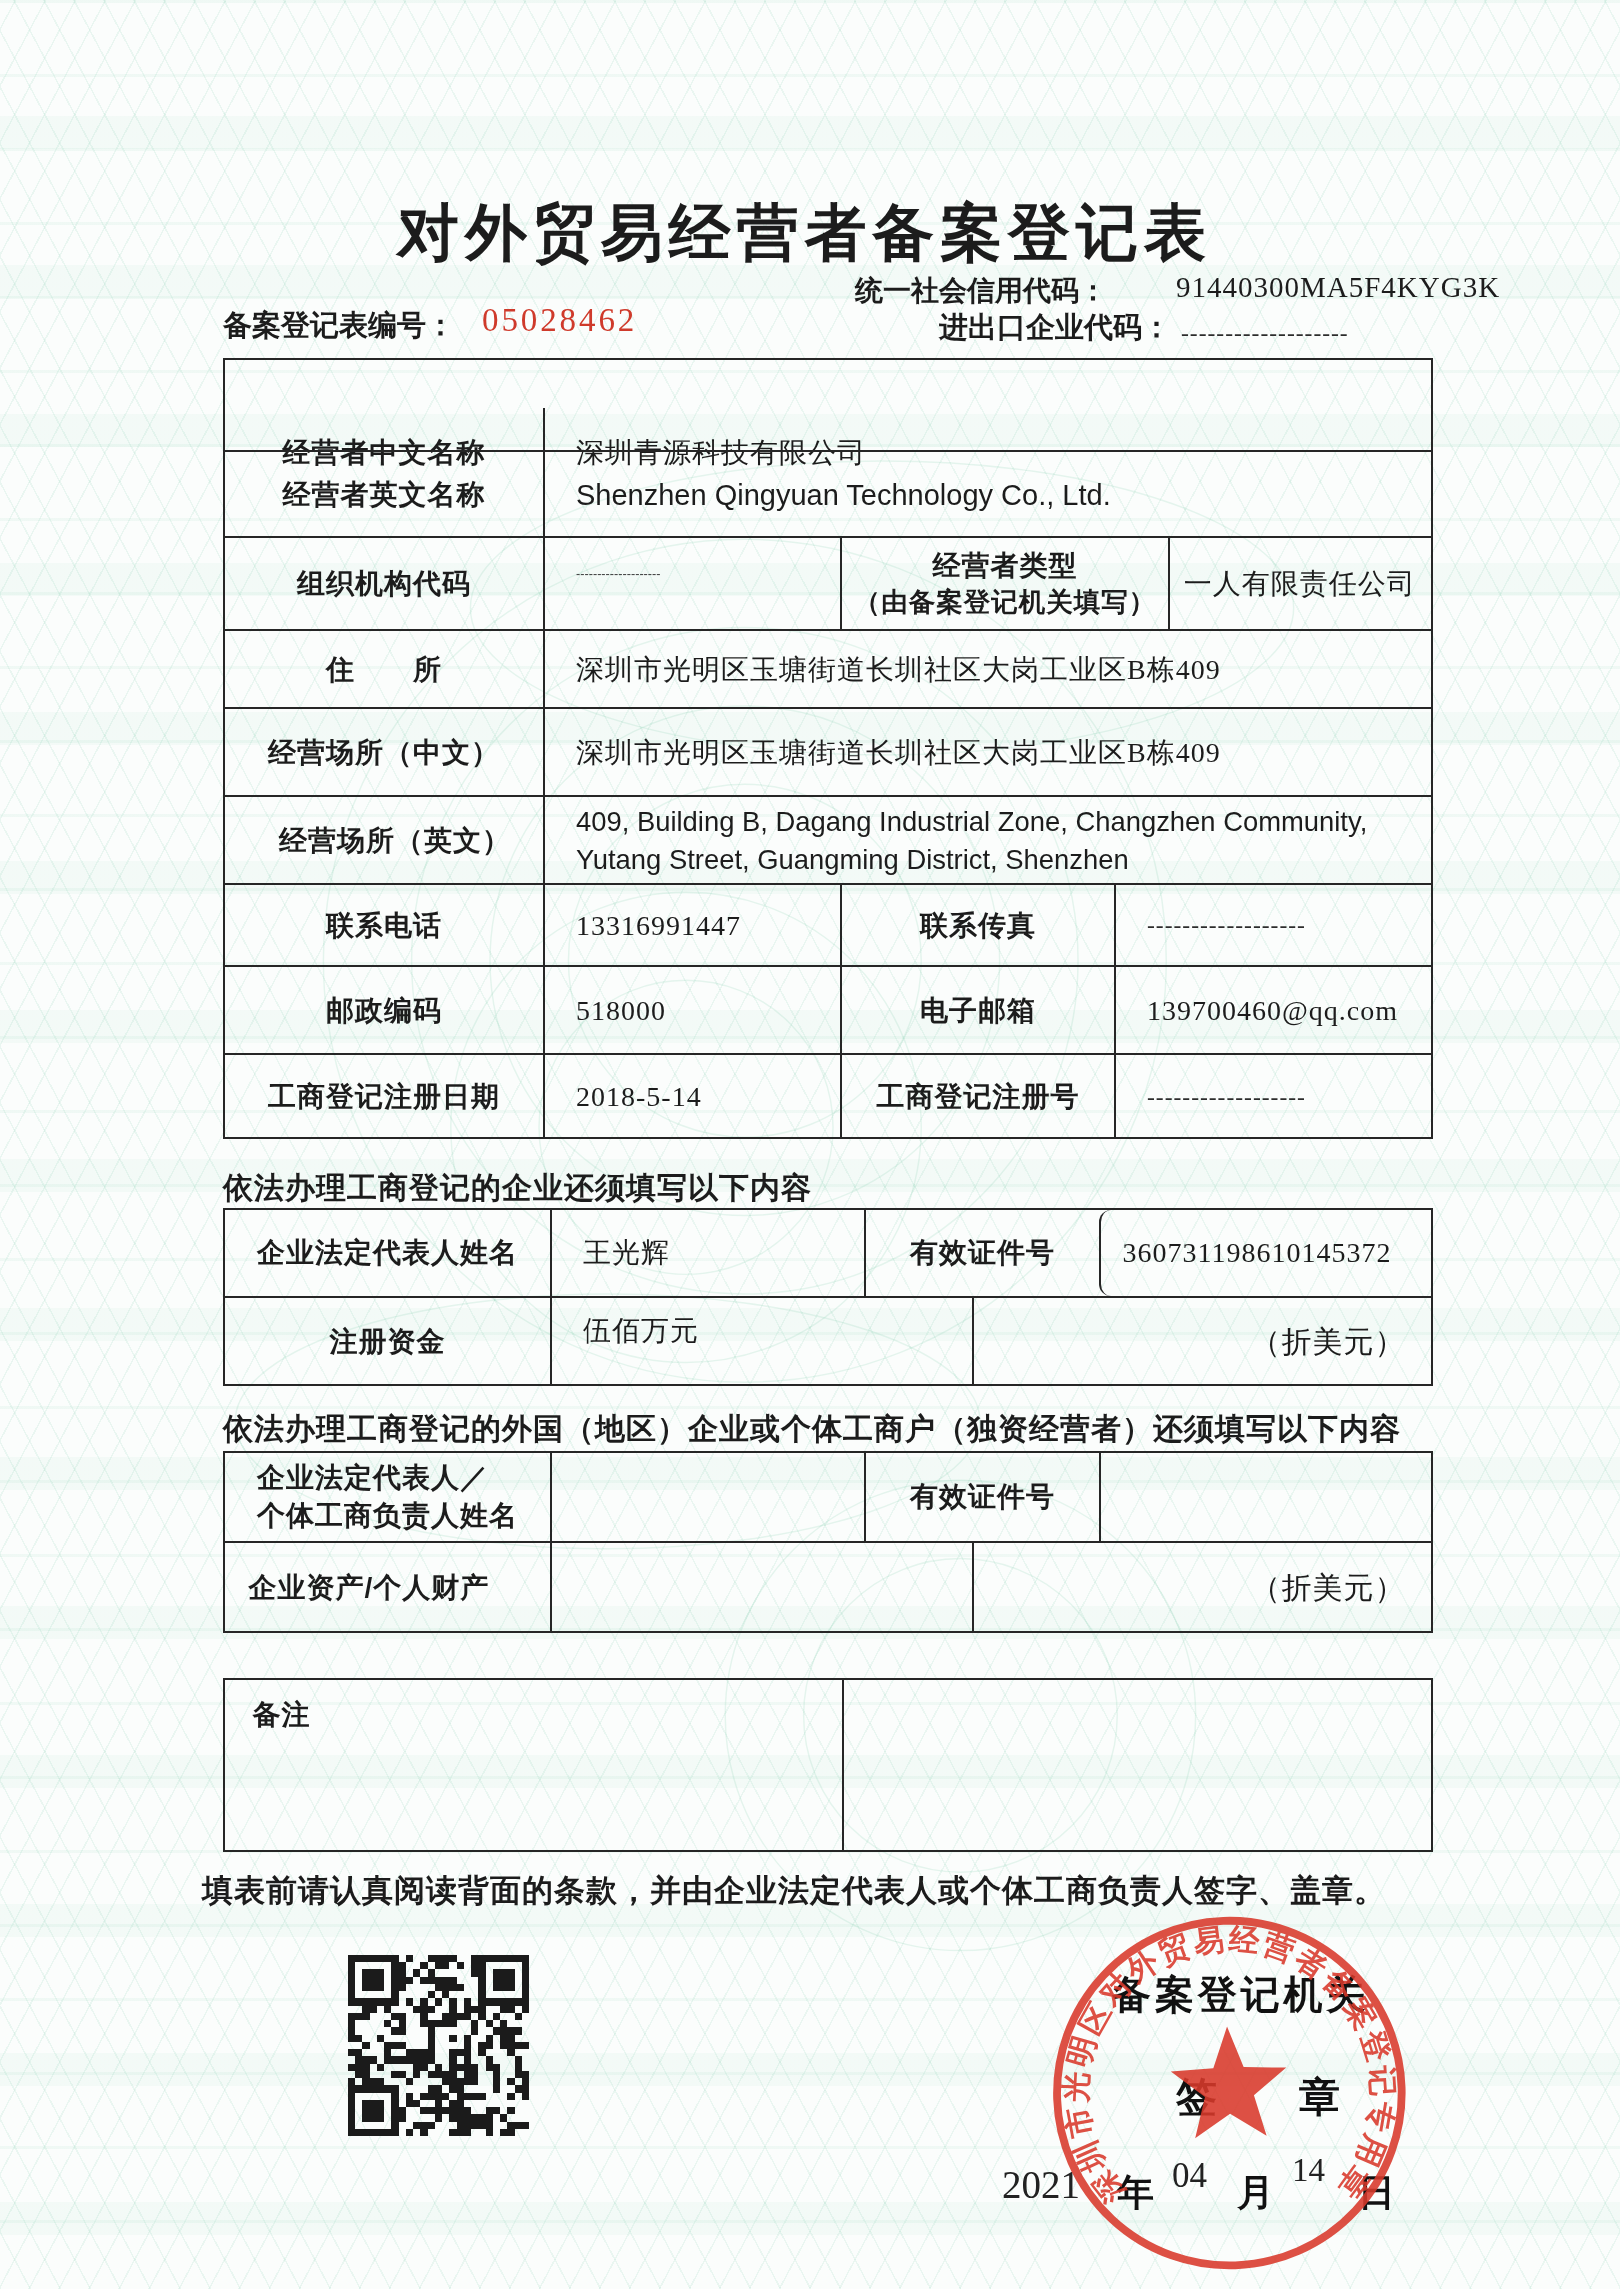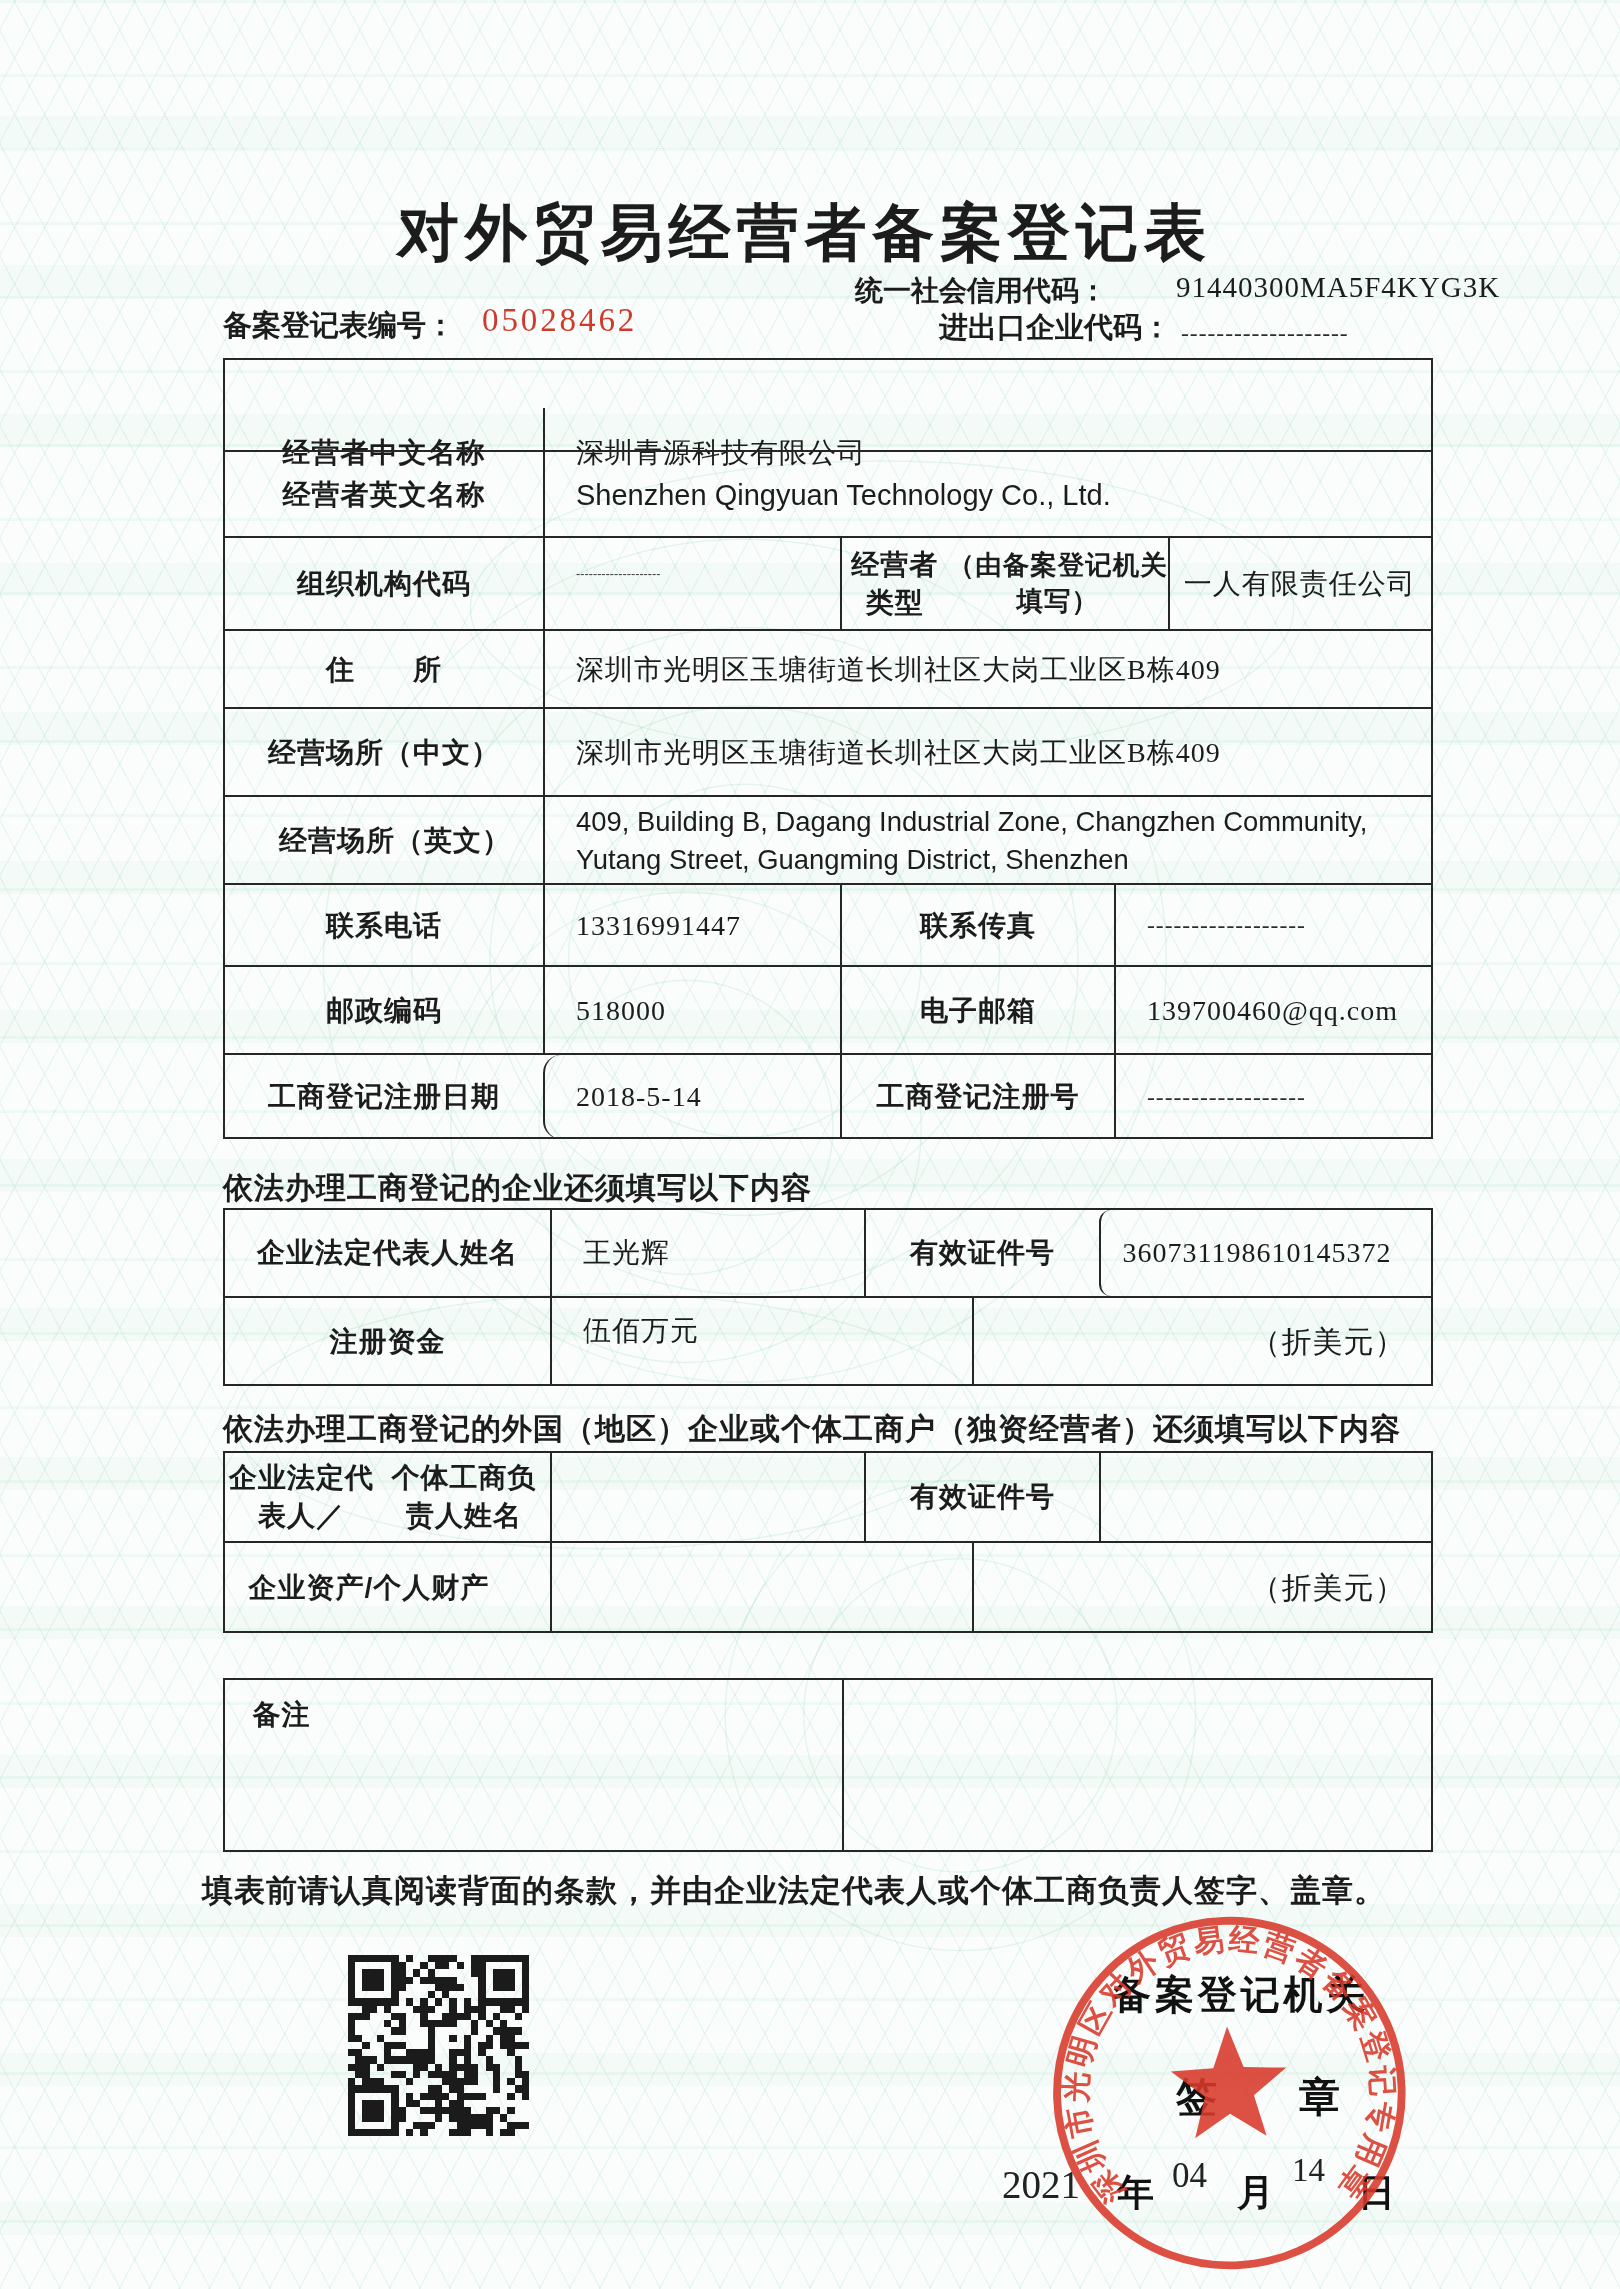--- a/index.html
+++ b/index.html
@@ -29,21 +29,21 @@
   .cell.vline{border-left:2px solid #262626;}
   .cell.center{justify-content:center;text-align:center;}
   .cell.padl{padding-left:31px;}
   .cell.padr{justify-content:flex-end;padding-right:25.5px;}
   .label-cell{font-size:28px;font-weight:bold;letter-spacing:1px;}
   .value-cn{font-size:28px;font-family:"Liberation Serif", serif;letter-spacing:1px;}
   .value-en{font-size:27.4px;font-family:"Liberation Sans", sans-serif;line-height:1.4;}
   .dashes{font-size:23.5px;letter-spacing:1px;color:#2c2c2c;font-family:"Liberation Serif", serif;}
   .small-dashes{font-size:12.7px;letter-spacing:0;color:#3a3a3a;}
   .heading{font-size:30px;font-weight:bold;letter-spacing:1px;white-space:nowrap;}
-  .two-line{display:flex;flex-direction:row;line-height:1.35;align-items:center;}
+  .two-line{display:flex;flex-direction:column;line-height:1.35;align-items:center;}
   .stamp-black{font-weight:bold;color:#111;}
   .date-num{font-family:"Liberation Serif", serif;color:#222;}
   .qr{image-rendering:pixelated;}
 </style>
 </head>
 <body>
 
 <div class="page">
 
   <svg class="bg-swirls" width="1620" height="2290" viewBox="0 0 1653 2336">
@@ -164,21 +164,21 @@
         </div>
       <div class="cell vline padl value-cn" style="left:889px;right:0;">
           <span>139700460@qq.com</span>
         </div>
     </div>
 
     <div class="trow" style="top:693px;height:84px;">
       <div class="cell center label-cell" style="left:0;width:318px;">
           <span>工商登记注册日期</span>
         </div>
-      <div class="cell vline padl value-cn" style="left:318px;width:297px;border-radius:18px;">
+      <div class="cell vline padl value-cn" style="left:318px;width:297px;">
           <span>2018-5-14</span>
         </div>
       <div class="cell vline center label-cell" style="left:615px;width:274px;">
           <span>工商登记注册号</span>
         </div>
       <div class="cell vline padl" style="left:889px;right:0;">
           <span class="dashes">------------------</span>
         </div>
     </div>
   </div>

